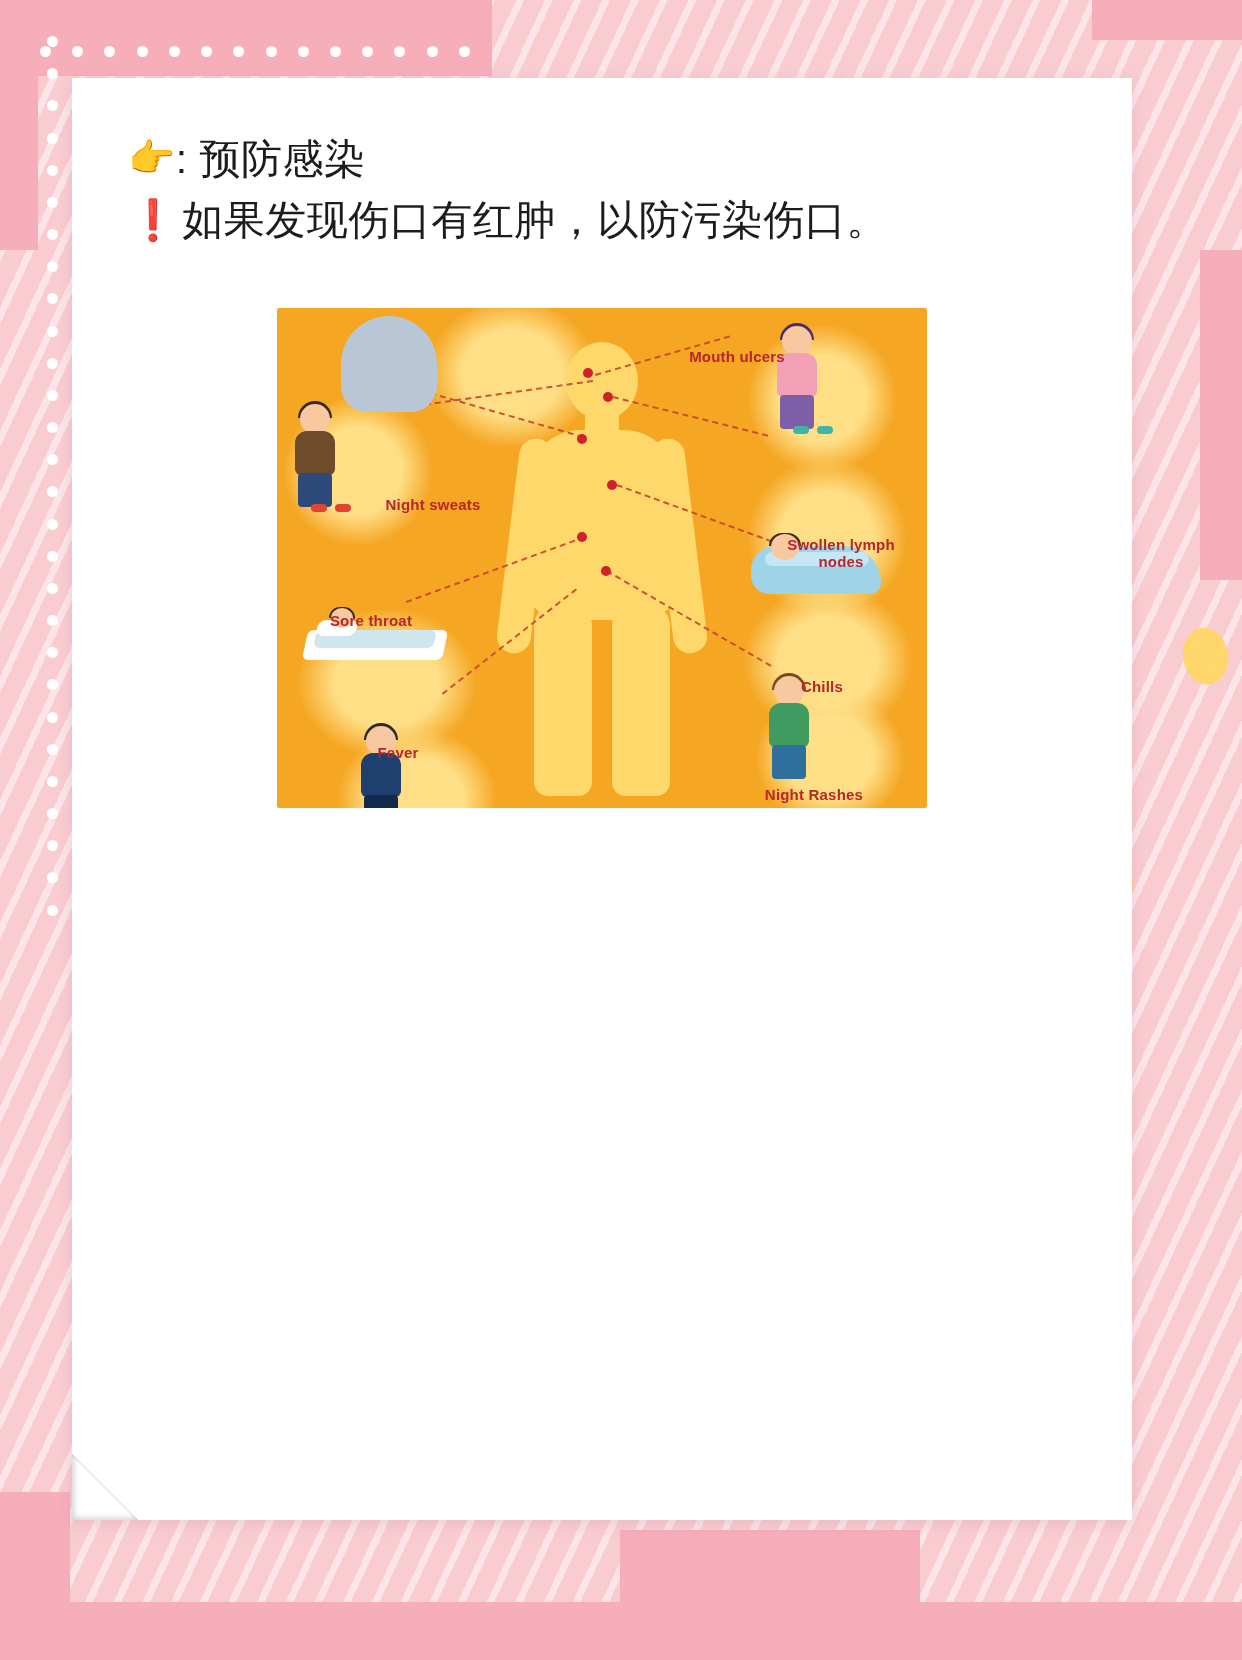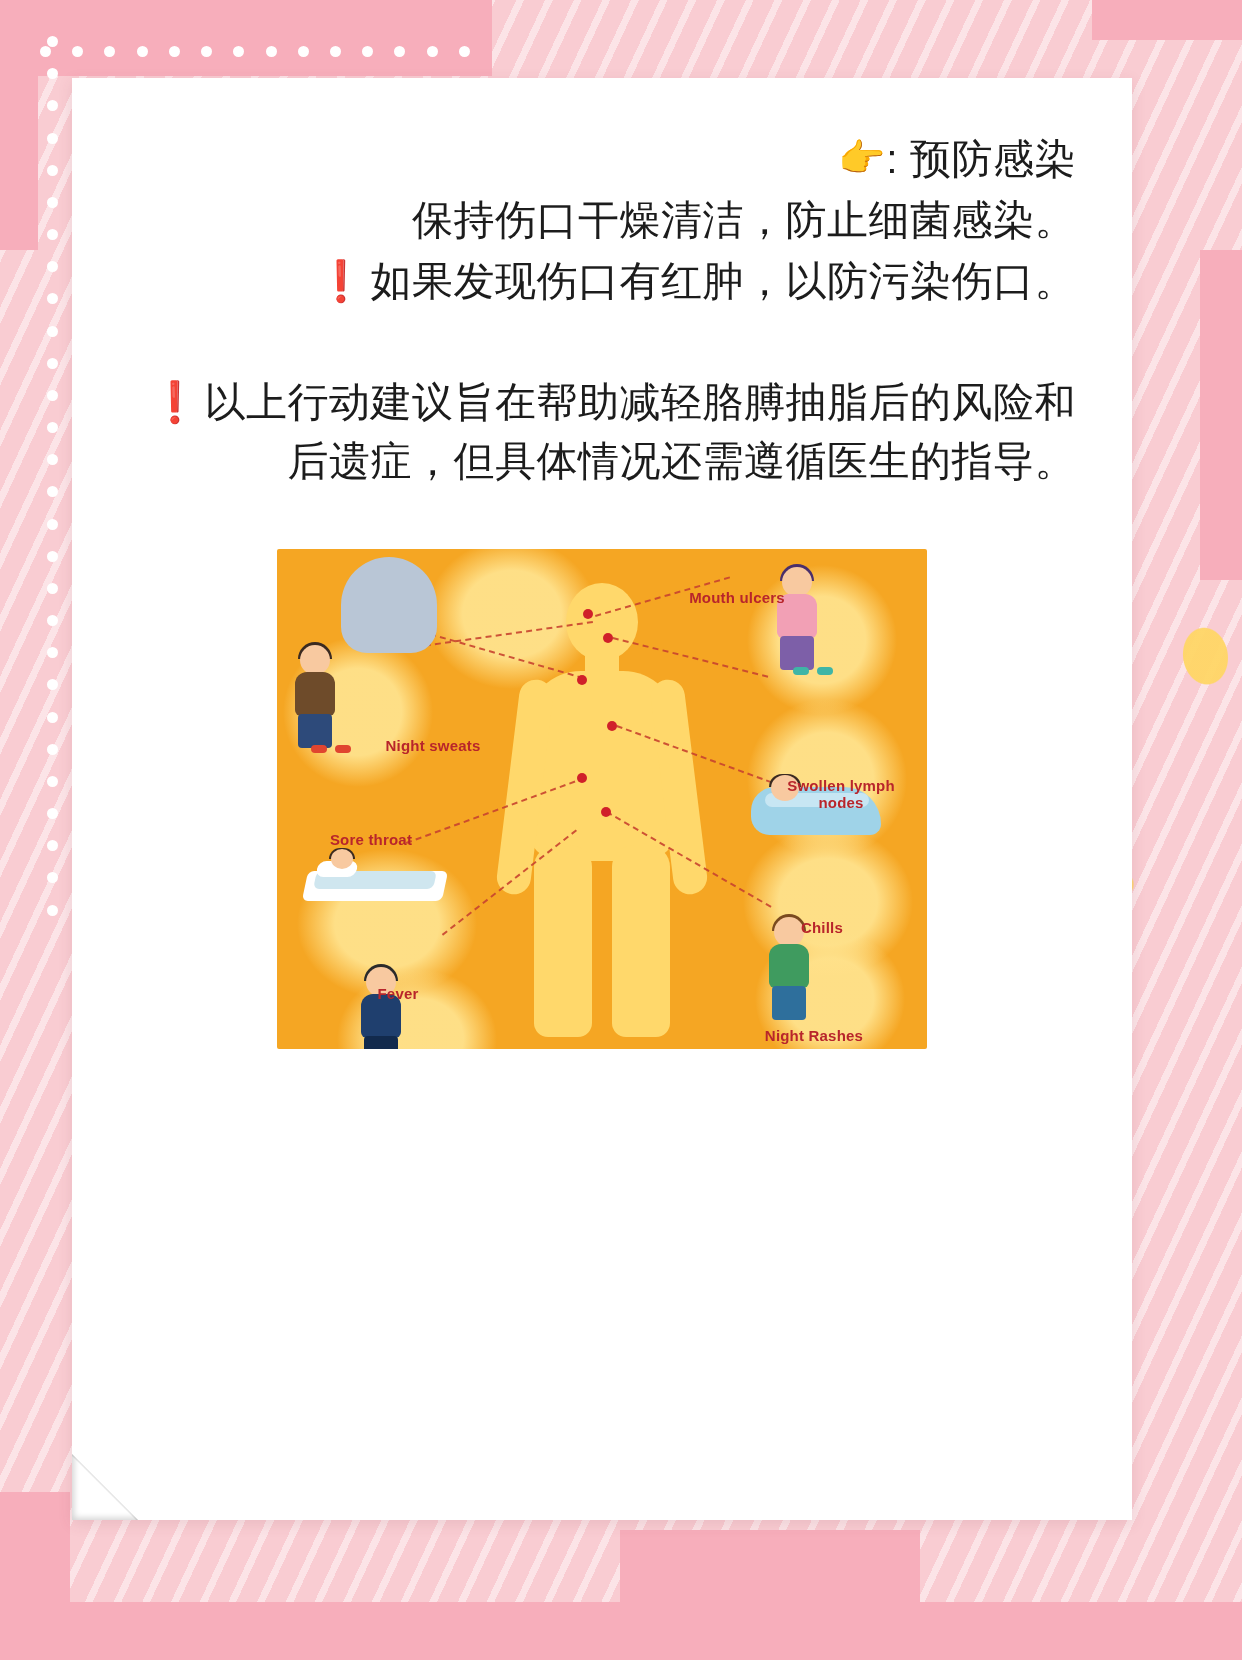--- a/index.html
+++ b/index.html
@@ -110,21 +110,20 @@
   }
 
   
   .para {
     font-size: 41px;
     line-height: 1.44;
     color: #1c1c1c;
     letter-spacing: .5px;
     margin: 0 0 2px 0;
     font-weight: 500;
-    text-align: right;
   }
   .para.gap { margin-top: 62px; }
 
   .point-icon {
     color: #f6b33a;
     font-size: 38px;
     vertical-align: 2px;
   }
   .bang {
     color: #e02020;
@@ -356,33 +355,27 @@
   <div class="swoosh"></div>
 </div>
 
 <div class="card">
   <div class="card-inner">
 
     <p class="para">
       <span class="point-icon">👉</span><span>: 预防感染</span>
     </p>
 
-    <p class="para">
-      <span>保持伤口干燥清洁，防止细菌感染。</span>
-    </p>
 
 
     <p class="para">
       <span class="bang">❗</span><span>如果发现伤口有红肿，以防污染伤口。</span>
     </p>
 
 
-    <p class="para gap">
-      <span class="bang">❗</span><span>以上行动建议旨在帮助减轻胳膊抽脂后的风险和后遗症，但具体情况还需遵循医生的指导。</span>
-    </p>
 
     <div class="figure">
 
       <div class="fig-glow" style="left:6px;  top:88px;  width:150px; height:150px;"></div>
       <div class="fig-glow" style="left:470px; top:16px;  width:150px; height:150px;"></div>
       <div class="fig-glow" style="left:470px; top:150px; width:160px; height:160px;"></div>
       <div class="fig-glow" style="left:466px; top:278px; width:170px; height:150px;"></div>
       <div class="fig-glow" style="left:478px; top:380px; width:150px; height:140px;"></div>
       <div class="fig-glow" style="left:20px;  top:300px; width:180px; height:150px;"></div>
       <div class="fig-glow" style="left:60px;  top:420px; width:160px; height:140px;"></div>
@@ -462,21 +455,21 @@
         <div class="p-hair" style="background:#7a4a1f;"></div>
           <div class="p-head"></div>
         <div class="p-body" style="background:#3f9b5f;"></div>
         <div class="p-legs" style="background:#2e6f9c;"></div>
       </div>
 
       <div class="fig-label" style="left:96px;  top:168px; width:120px;margin-top:20px;">Night sweats</div>
       <div class="fig-label" style="left:390px; top:40px;  width:140px;">Mouth ulcers</div>
       <div class="fig-label" style="left:494px; top:228px; width:140px; white-space:pre-line;">Swollen lymph
 nodes</div>
-      <div class="fig-label" style="left:24px;  top:282px; width:140px;">Sore throat</div>
+      <div class="fig-label" style="left:24px;  top:304px; width:140px;">Sore throat</div>
       <div class="fig-label" style="left:500px; top:370px; width:90px;">Chills</div>
       <div class="fig-label" style="left:66px;  top:436px; width:110px;">Fever</div>
       <div class="fig-label" style="left:462px; top:478px; width:150px;">Night Rashes</div>
     </div>
 
   </div>
   <div class="curl"></div>
 </div>
 
 </body></html>

